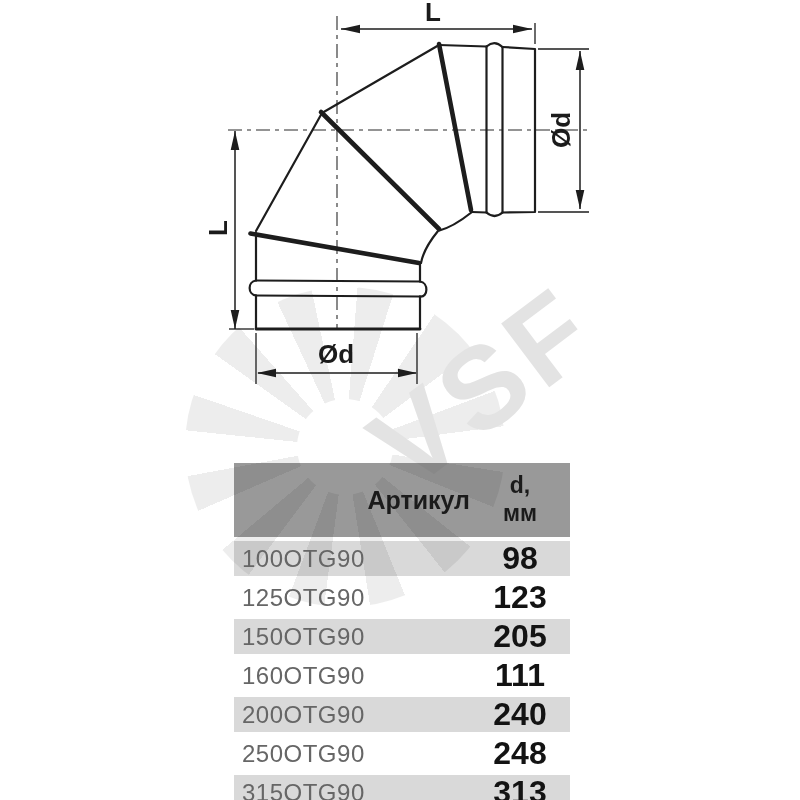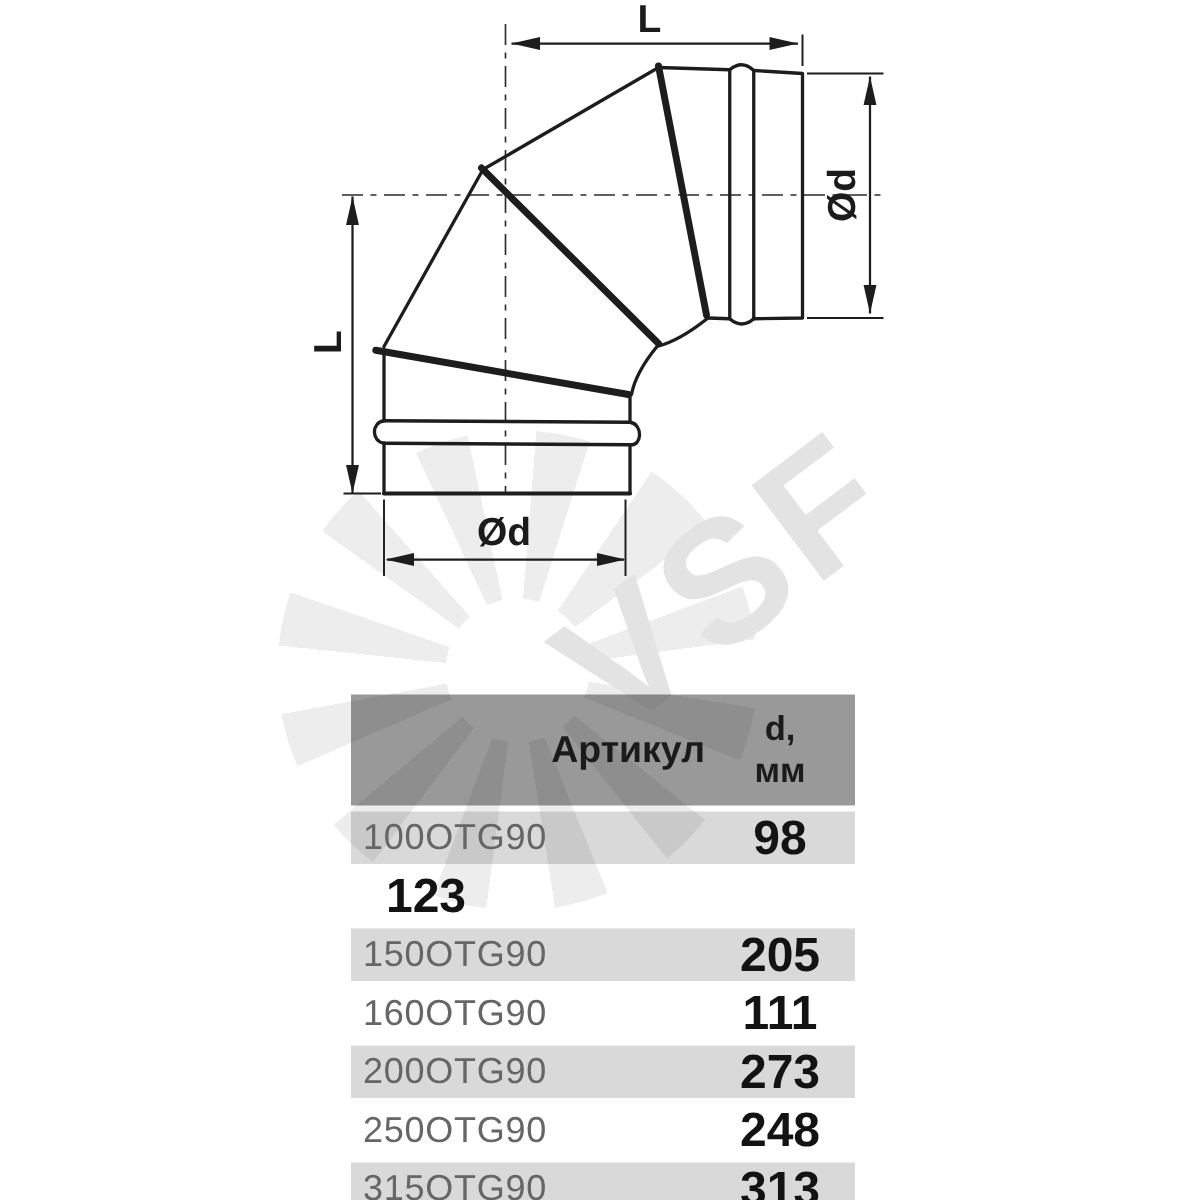--- a/index.html
+++ b/index.html
@@ -140,33 +140,34 @@
     <div class="thead">
       <div class="th-article">Артикул</div>
       <div class="th-d"><span>d,</span><br><span>мм</span></div>
     </div>
 
     <div class="trow shade">
       <div class="td-article">100OTG90</div>
       <div class="td-value">98</div>
     </div>
     <div class="trow">
+      <div class="td-article">125OTG90</div>
       <div class="td-value">123</div>
     </div>
     <div class="trow shade">
       <div class="td-article">150OTG90</div>
       <div class="td-value">205</div>
     </div>
     <div class="trow">
       <div class="td-article">160OTG90</div>
       <div class="td-value">111</div>
     </div>
     <div class="trow shade">
       <div class="td-article">200OTG90</div>
-      <div class="td-value">273</div>
+      <div class="td-value">240</div>
     </div>
     <div class="trow">
       <div class="td-article">250OTG90</div>
       <div class="td-value">248</div>
     </div>
     <div class="trow shade">
       <div class="td-article">315OTG90</div>
       <div class="td-value">313</div>
     </div>
   </div>

